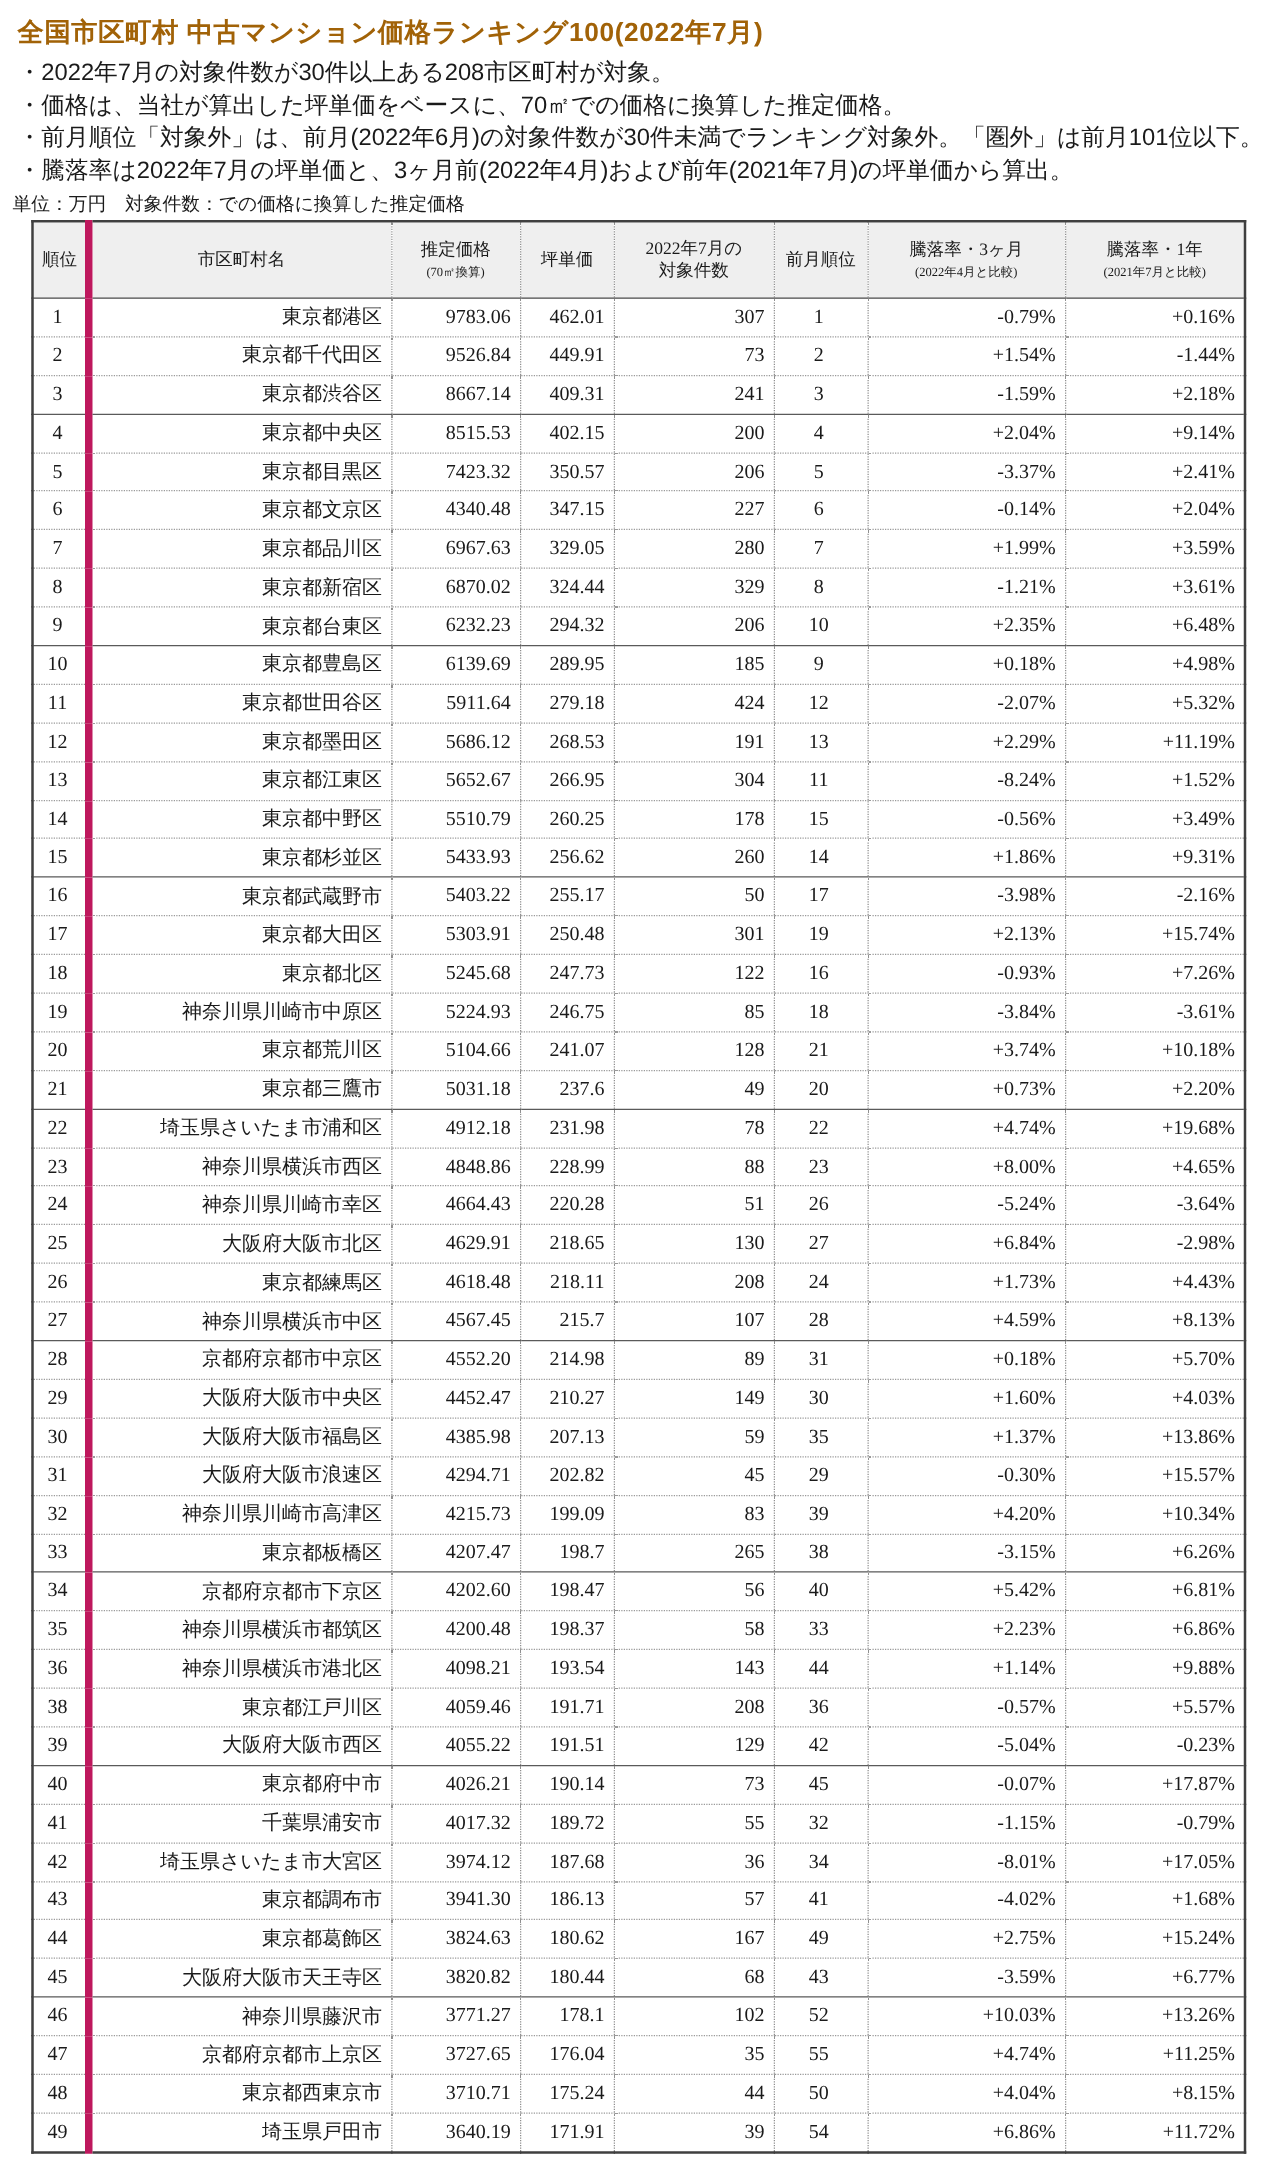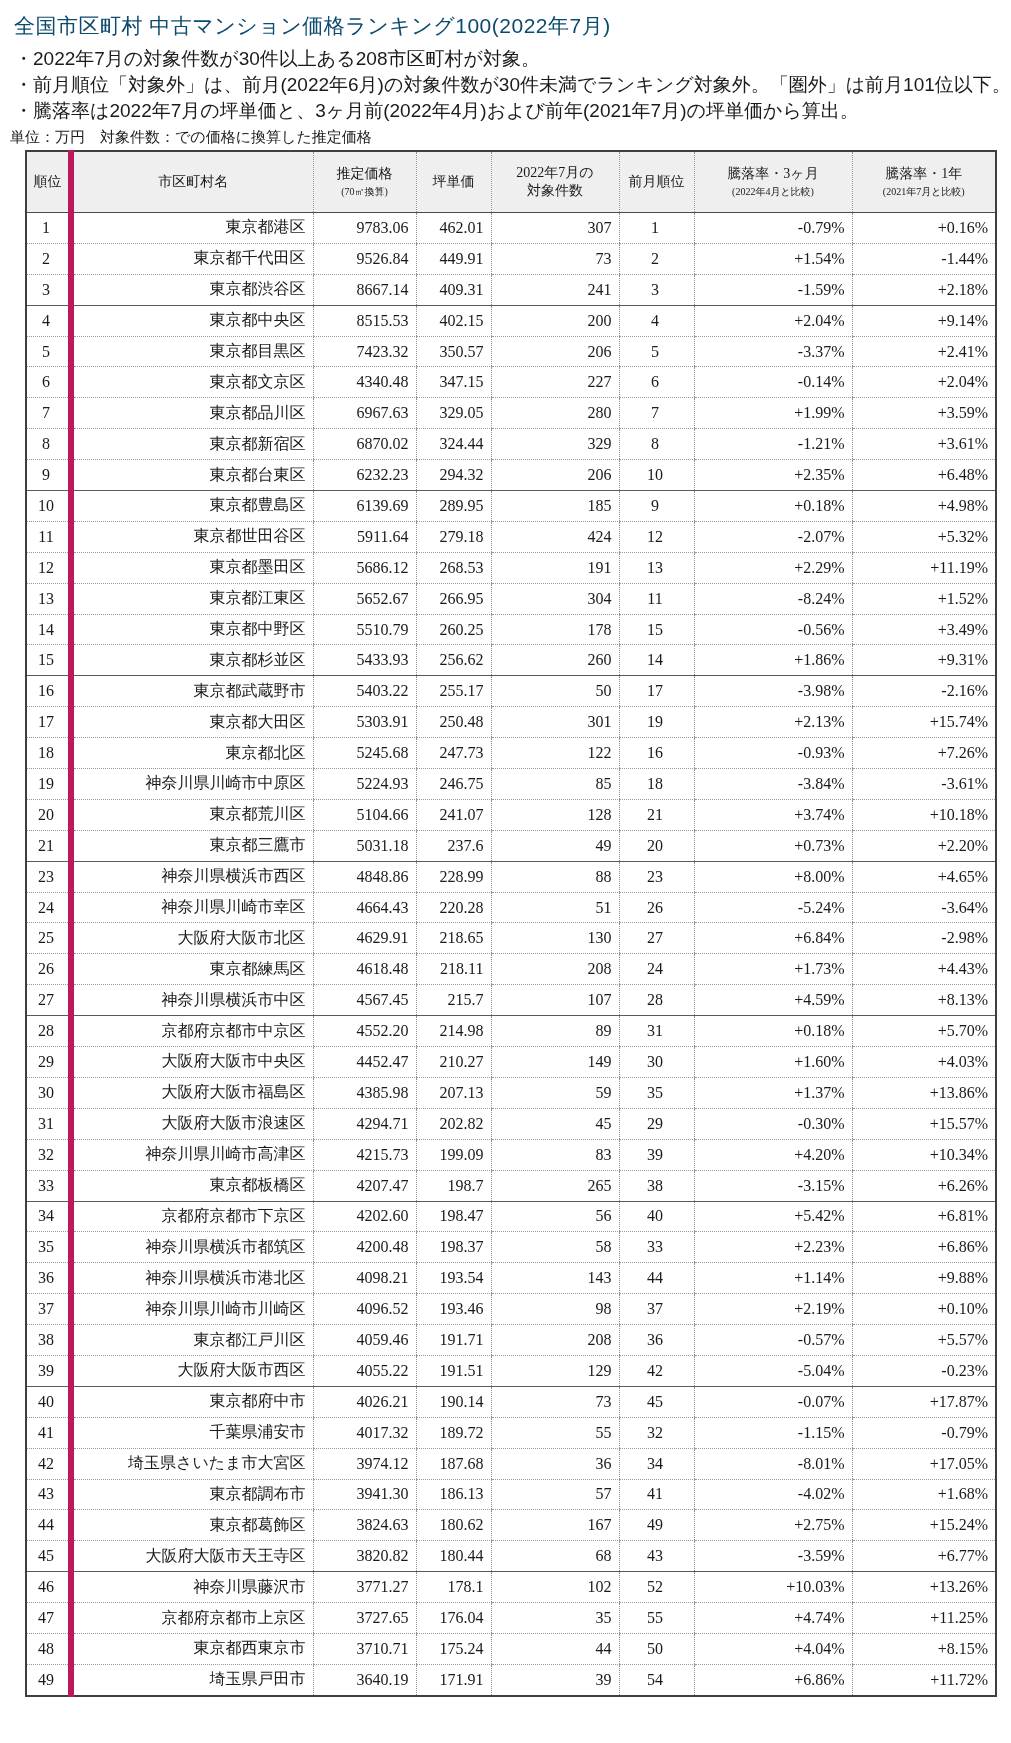--- a/index.html
+++ b/index.html
@@ -10,23 +10,23 @@
   }
   body {
     height: 1743px;
     overflow: hidden;
     color: #1a1a1a;
     font-family: "Liberation Sans", "DejaVu Sans", sans-serif;
   }
   .page-title {
     margin: 12px 0 2px 14px;
     font-size: 21px;
-    font-weight: normal;
+    font-weight: bold;
     letter-spacing: 0.5px;
-    color: #0c4a6e;
+    color: #a16207;
   }
   .notes {
     margin: 6px 0 0 14px;
   }
   .note-line {
     font-size: 19px;
     line-height: 26px;
     white-space: nowrap;
   }
   .units-line {
@@ -77,20 +77,21 @@
   td.c-num    { text-align: right; }
   td.c-center { text-align: center; padding: 0 2px; }
 </style>
 </head>
 <body>
 
 <h1 class="page-title">全国市区町村 中古マンション価格ランキング100(2022年7月)</h1>
 
 <div class="notes">
   <div class="note-line">・2022年7月の対象件数が30件以上ある208市区町村が対象。</div>
+  <div class="note-line">・価格は、当社が算出した坪単価をベースに、70㎡での価格に換算した推定価格。</div>
   <div class="note-line">・前月順位「対象外」は、前月(2022年6月)の対象件数が30件未満でランキング対象外。「圏外」は前月101位以下。</div>
   <div class="note-line">・騰落率は2022年7月の坪単価と、3ヶ月前(2022年4月)および前年(2021年7月)の坪単価から算出。</div>
 </div>
 
 <div class="units-line">単位：万円　対象件数：での価格に換算した推定価格</div>
 
 <table class="ranking">
   <colgroup>
     <col style="width:45px">
     <col style="width:242px">
@@ -330,20 +331,30 @@
     <td class="c-rank">21</td>
     <td class="c-city v-solid">東京都三鷹市</td>
     <td class="c-num">5031.18</td>
     <td class="c-num">237.6</td>
     <td class="c-num">49</td>
     <td class="c-center">20</td>
     <td class="c-num">+0.73%</td>
     <td class="c-num">+2.20%</td>
   </tr>
       <tr>
+    <td class="c-rank">22</td>
+    <td class="c-city v-solid">埼玉県さいたま市浦和区</td>
+    <td class="c-num">4912.18</td>
+    <td class="c-num">231.98</td>
+    <td class="c-num">78</td>
+    <td class="c-center">22</td>
+    <td class="c-num">+4.74%</td>
+    <td class="c-num">+19.68%</td>
+  </tr>
+      <tr>
     <td class="c-rank">23</td>
     <td class="c-city v-solid">神奈川県横浜市西区</td>
     <td class="c-num">4848.86</td>
     <td class="c-num">228.99</td>
     <td class="c-num">88</td>
     <td class="c-center">23</td>
     <td class="c-num">+8.00%</td>
     <td class="c-num">+4.65%</td>
   </tr>
       <tr>
@@ -470,30 +481,20 @@
     <td class="c-rank">36</td>
     <td class="c-city v-solid">神奈川県横浜市港北区</td>
     <td class="c-num">4098.21</td>
     <td class="c-num">193.54</td>
     <td class="c-num">143</td>
     <td class="c-center">44</td>
     <td class="c-num">+1.14%</td>
     <td class="c-num">+9.88%</td>
   </tr>
       <tr>
-    <td class="c-rank">37</td>
-    <td class="c-city v-solid">神奈川県川崎市川崎区</td>
-    <td class="c-num">4096.52</td>
-    <td class="c-num">193.46</td>
-    <td class="c-num">98</td>
-    <td class="c-center">37</td>
-    <td class="c-num">+2.19%</td>
-    <td class="c-num">+0.10%</td>
-  </tr>
-      <tr>
     <td class="c-rank">38</td>
     <td class="c-city v-solid">東京都江戸川区</td>
     <td class="c-num">4059.46</td>
     <td class="c-num">191.71</td>
     <td class="c-num">208</td>
     <td class="c-center">36</td>
     <td class="c-num">-0.57%</td>
     <td class="c-num">+5.57%</td>
   </tr>
       <tr class="hr-solid">

